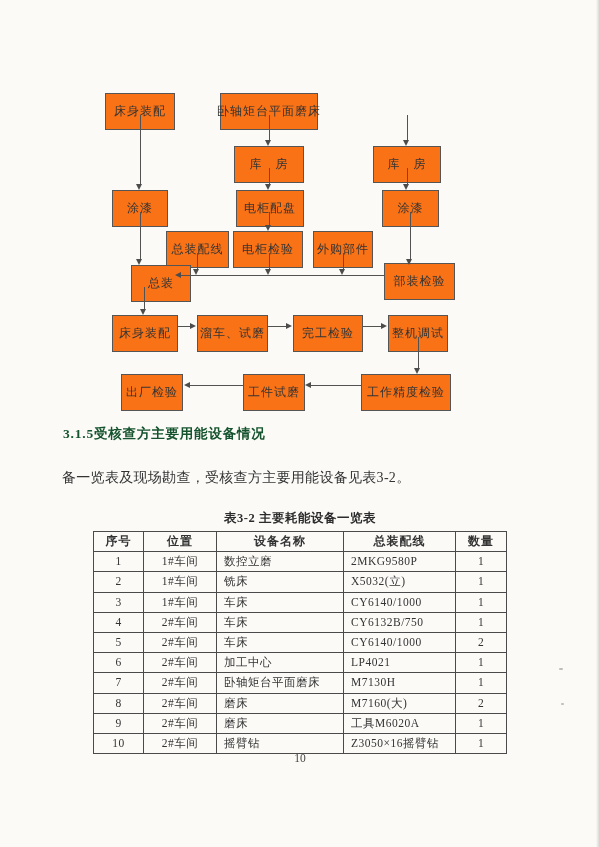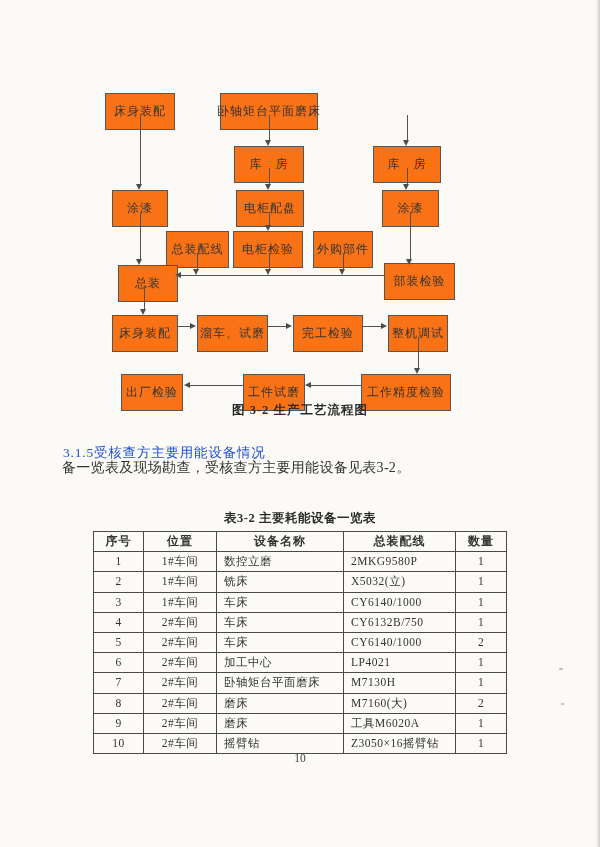--- a/index.html
+++ b/index.html
@@ -17,24 +17,24 @@
     display:flex;align-items:center;justify-content:center;
     font-size:12px;letter-spacing:1px;color:#333;white-space:nowrap;
   }
   .lv{position:absolute;width:1px;background:#525252;}
   .lh{position:absolute;height:1px;background:#525252;}
   .ad{position:absolute;width:0;height:0;border-left:3.5px solid transparent;border-right:3.5px solid transparent;border-top:6px solid #4c4c4c;}
   .al{position:absolute;width:0;height:0;border-top:3.5px solid transparent;border-bottom:3.5px solid transparent;border-right:6px solid #4c4c4c;}
   .ar{position:absolute;width:0;height:0;border-top:3.5px solid transparent;border-bottom:3.5px solid transparent;border-left:6px solid #4c4c4c;}
   .fig-cap{position:absolute;left:0;top:402px;width:100%;text-align:center;font-weight:bold;font-size:12.5px;letter-spacing:1px;color:#2c2c2c;}
   
-  .sec-head{position:absolute;left:63px;top:444px;font-size:13.5px;font-weight:normal;letter-spacing:0.8px;color:#1d4ed8;}
+  .sec-head{position:absolute;left:63px;top:425px;font-size:13.5px;font-weight:bold;letter-spacing:0.8px;color:#14532d;}
   .para{position:absolute;left:62px;top:459px;width:486px;font-size:14px;color:#333;}
   .para .l1{letter-spacing:2.3px;margin-left:36px;line-height:18px;}
-  .para .l2{letter-spacing:0.3px;line-height:18px;}
+  .para .l2{letter-spacing:0.3px;line-height:18px;margin-top:10px;}
   .tbl-cap{position:absolute;left:0;top:510px;width:100%;text-align:center;font-weight:bold;font-size:12.5px;letter-spacing:0.5px;color:#2c2c2c;}
   
   table.eq{
     position:absolute;left:93px;top:531px;width:413px;
     border-collapse:collapse;table-layout:fixed;
     font-size:11.5px;color:#333;
   }
   table.eq th,table.eq td{
     border:1px solid #4a4a4a;height:19.2px;padding:0;
     line-height:13px;overflow:hidden;white-space:nowrap;
@@ -61,21 +61,21 @@
     <div class="nd" style="left:373px;top:146px;width:68px">库　房</div>
 
     <div class="nd" style="left:112px;top:190px;width:56px">涂漆</div>
     <div class="nd" style="left:236px;top:190px;width:68px">电柜配盘</div>
     <div class="nd" style="left:382px;top:190px;width:57px">涂漆</div>
 
     <div class="nd" style="left:166px;top:231px;width:63px">总装配线</div>
     <div class="nd" style="left:233px;top:231px;width:70px">电柜检验</div>
     <div class="nd" style="left:313px;top:231px;width:60px">外购部件</div>
 
-    <div class="nd" style="left:118px;top:265px;width:60px">总装</div>
+    <div class="nd" style="left:131px;top:265px;width:60px">总装</div>
     <div class="nd" style="left:384px;top:263px;width:71px">部装检验</div>
 
     <div class="nd" style="left:112px;top:315px;width:66px">床身装配</div>
     <div class="nd" style="left:197px;top:315px;width:71px">溜车、试磨</div>
     <div class="nd" style="left:293px;top:315px;width:70px">完工检验</div>
     <div class="nd" style="left:388px;top:315px;width:60px">整机调试</div>
 
     <div class="nd" style="left:121px;top:374px;width:62px">出厂检验</div>
     <div class="nd" style="left:243px;top:374px;width:62px">工件试磨</div>
     <div class="nd" style="left:361px;top:374px;width:90px">工作精度检验</div>
@@ -115,21 +115,20 @@
     <div class="lh" style="left:268px;top:326px;width:18px"></div>
       <div class="ar" style="left:286px;top:323px"></div>
     <div class="lh" style="left:363px;top:326px;width:18px"></div>
       <div class="ar" style="left:381px;top:323px"></div>
 
     <div class="al" style="left:305px;top:382px"></div>
       <div class="lh" style="left:311px;top:385px;width:50px"></div>
     <div class="al" style="left:184px;top:382px"></div>
       <div class="lh" style="left:190px;top:385px;width:53px"></div>
 
-    <div class="fig-cap">图 3-2  生产工艺流程图</div>
   </div>
 
   <div class="sec-head">3.1.5受核查方主要用能设备情况</div>
 
   <div class="para">
     <div class="l2">备一览表及现场勘查，受核查方主要用能设备见表3-2。</div>
   </div>
 
   <div class="tbl-cap">表3-2  主要耗能设备一览表</div>
 

